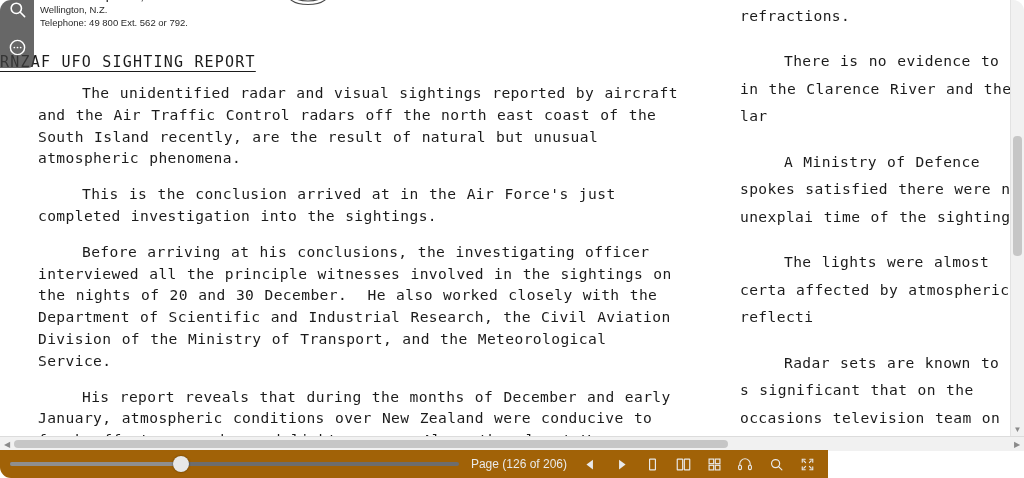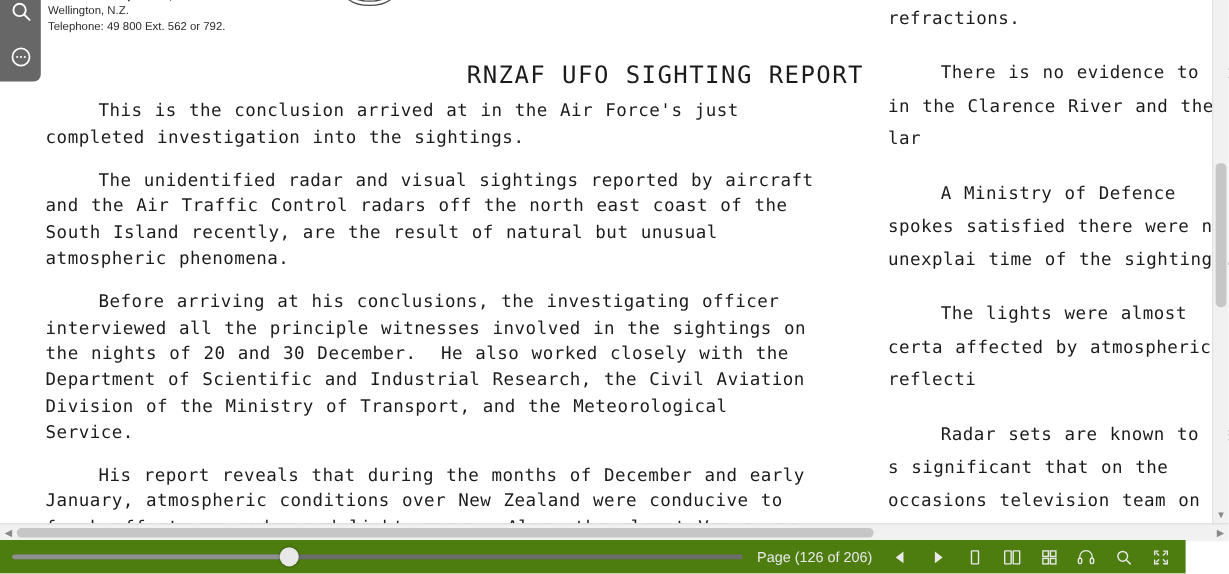--- a/index.html
+++ b/index.html
@@ -14,20 +14,21 @@
     font-family: "Liberation Sans", sans-serif;
   }
 
   #viewer {
     position: absolute;
     left: 0; top: 0;
     width: 1024px;
     height: 478px;
     background: #ffffff;
     overflow: hidden;
+    border-radius: 11px;
   }
 
   
   .page {
     position: absolute;
     top: -10px;
     background: #ffffff;
     overflow: hidden;
   }
   .page.left {
@@ -70,23 +71,24 @@
     height: 62px;
     overflow: hidden;
   }
 
   
   .doc-title {
     position: absolute;
     left: 0;
     top: 62px;
     width: 720px;
-    text-align: right;
-    font-size: 20px;
+    text-align: left;
+    font-size: 15px;
     line-height: 20px;
+    text-decoration: underline;
     text-underline-offset: 4px;
     letter-spacing: 1.2px;
   }
 
   .body-col {
     position: absolute;
     left: 38px;
     top: 92px;
     width: 640px;
   }
@@ -188,22 +190,22 @@
   #vscroll .thumb {
     position: absolute;
     left: 2px; top: 150px; width: 9px; height: 120px;
     background: #c6c6c6; border-radius: 4px;
   }
 
   
   #bottombar {
     position: absolute;
     left: 0; bottom: 0;
-    width: 988px; height: 28px;
-    background: #4d7c0f;
+    width: 828px; height: 28px;
+    background: #a16207;
     display: flex;
     align-items: center;
     z-index: 50;
   }
   #progress-wrap {
     position: relative;
     flex: 1 1 auto;
     height: 28px;
     display: flex;
     align-items: center;
@@ -281,22 +283,22 @@
           <path d="M34 30 C30 36 32 44 38 48"></path>
           <path d="M96 30 C100 36 98 44 92 48"></path>
         </g>
         <text x="65" y="46" font-family="DejaVu Sans Mono, monospace" font-size="8" text-anchor="middle" fill="#555" letter-spacing="1">DEFENCE</text>
       </svg>
     </div>
 
     <div class="doc-title typed">RNZAF UFO SIGHTING REPORT</div>
 
     <div class="body-col">
+      <p class="para typed">The unidentified radar and visual sightings reported by aircraft and the Air Traffic Control radars off the north east coast of the South Island recently, are the result of natural but unusual atmospheric phenomena.</p>
       <p class="para typed">This is the conclusion arrived at in the Air Force's just completed investigation into the sightings.</p>
-      <p class="para typed">The unidentified radar and visual sightings reported by aircraft and the Air Traffic Control radars off the north east coast of the South Island recently, are the result of natural but unusual atmospheric phenomena.</p>
       <p class="para typed">Before arriving at his conclusions, the investigating officer interviewed all the principle witnesses involved in the sightings on the nights of 20 and 30 December.  He also worked closely with the Department of Scientific and Industrial Research, the Civil Aviation Division of the Ministry of Transport, and the Meteorological Service.</p>
       <p class="para typed">His report reveals that during the months of December and early January, atmospheric conditions over New Zealand were conducive to freak effects on radar and light waves.  Also, the planet Venus was rising in the eastern sky early in the morning, and at this time of the year is unusually</p>
     </div>
   </div>
 
   <div class="page right">
     <div class="right-col">
       <p class="para typed noindent">along the coast, and affected by refractions.</p>
       <p class="para typed">There is no evidence to con in the Clarence River and the lar</p>
       <p class="para typed">A Ministry of Defence spokes satisfied there were no unexplai time of the sightings.</p>

